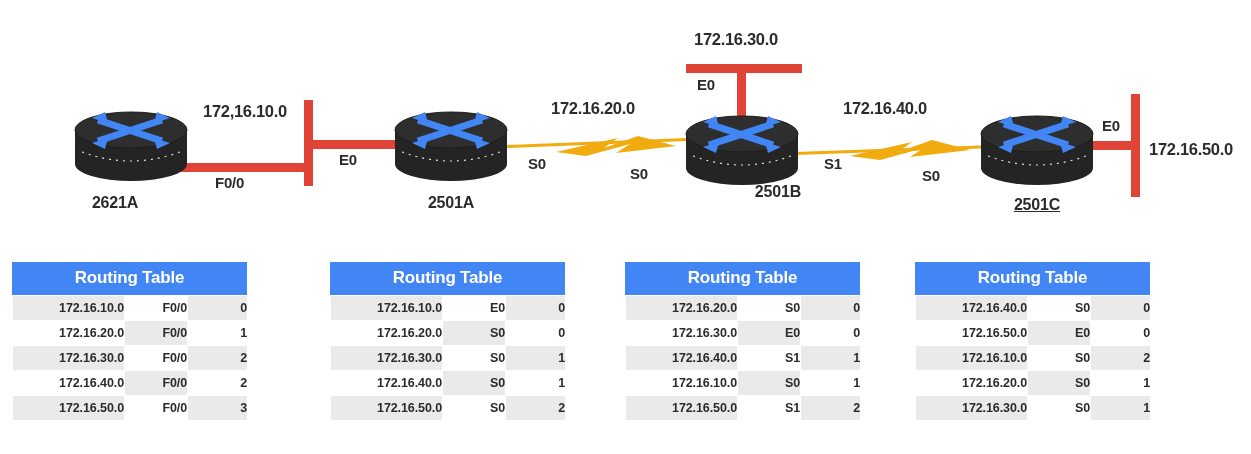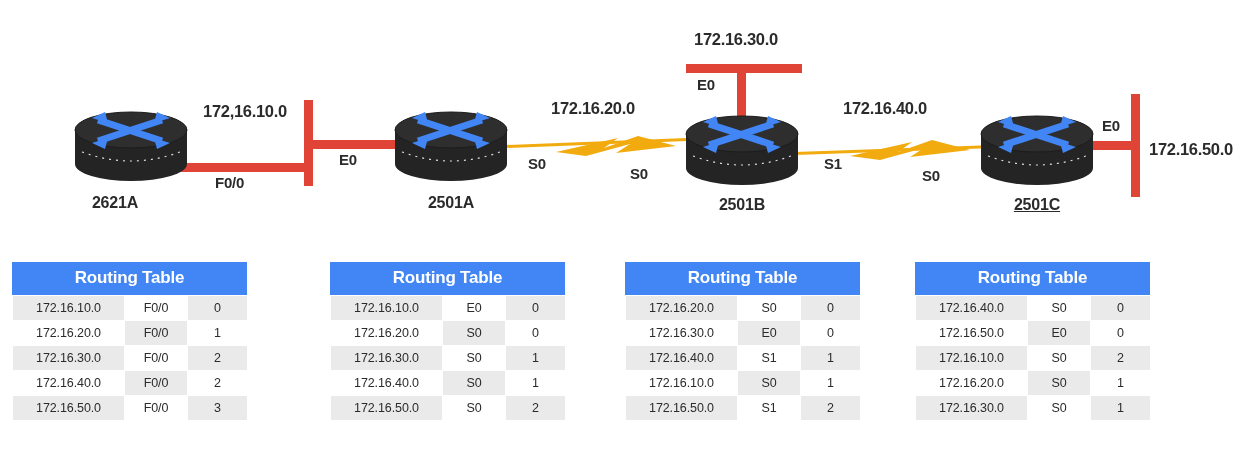--- a/index.html
+++ b/index.html
@@ -79,23 +79,23 @@
     font-size: 17px;
     font-weight: bold;
     text-align: center;
     padding: 6px 0 7px 0;
     letter-spacing: -0.2px;
   }
   .rt-body { width: 100%; border-collapse: collapse; table-layout: fixed; }
   .rt-body td {
     height: 25px;
     font-size: 12.5px;
-    font-weight: normal;
+    font-weight: bold;
     color: #2b2b2b;
-    text-align: center;
+    text-align: right;
     letter-spacing: -0.1px;
     border: 1px solid #ffffff;
     padding: 0;
   }
   .rt-body td.c0 { width: 112px; }
   .rt-body td.c1 { width: 63px; }
   .rt-body td.c2 { width: 60px; }
   .rt-body tr.odd  td.c0 { background: #eaeaea; }
   .rt-body tr.odd  td.c1 { background: #ffffff; }
   .rt-body tr.odd  td.c2 { background: #eaeaea; }
@@ -187,21 +187,21 @@
       </g>
       <g fill="#4285F4">
         <polygon points="20,35 36,30 33,41"></polygon>
         <polygon points="98,10 82,15 85,4"></polygon>
         <polygon points="20,10 36,15 33,4"></polygon>
         <polygon points="98,35 82,30 85,41"></polygon>
       </g>
       <path d="M10,44 Q59,62 108,44" stroke="#ffffff" stroke-width="1.2" fill="none" stroke-dasharray="2 5" opacity="0.85"></path>
     </svg>
   </div>
-  <div class="router-label" style="left:683px; top:196px; width:118px;">2501B</div>
+  <div class="router-label" style="left:683px; top:183px; width:118px;text-align:right;">2501B</div>
 
   <div class="router" style="left:978px; top:112px;">
     <svg viewBox="0 0 118 74">
       <ellipse cx="59" cy="56" rx="56" ry="17" fill="#242424"></ellipse>
       <rect x="3" y="22" width="112" height="34" fill="#242424"></rect>
       <ellipse cx="59" cy="22" rx="56" ry="18" fill="#2E2E2E"></ellipse>
       <ellipse cx="59" cy="22" rx="56" ry="18" fill="none" stroke="#1c1c1c" stroke-width="1"></ellipse>
       <g stroke="#4285F4" stroke-width="7" stroke-linecap="butt" fill="none">
         <line x1="26" y1="33" x2="90" y2="12"></line>
         <line x1="26" y1="12" x2="90" y2="33"></line>

